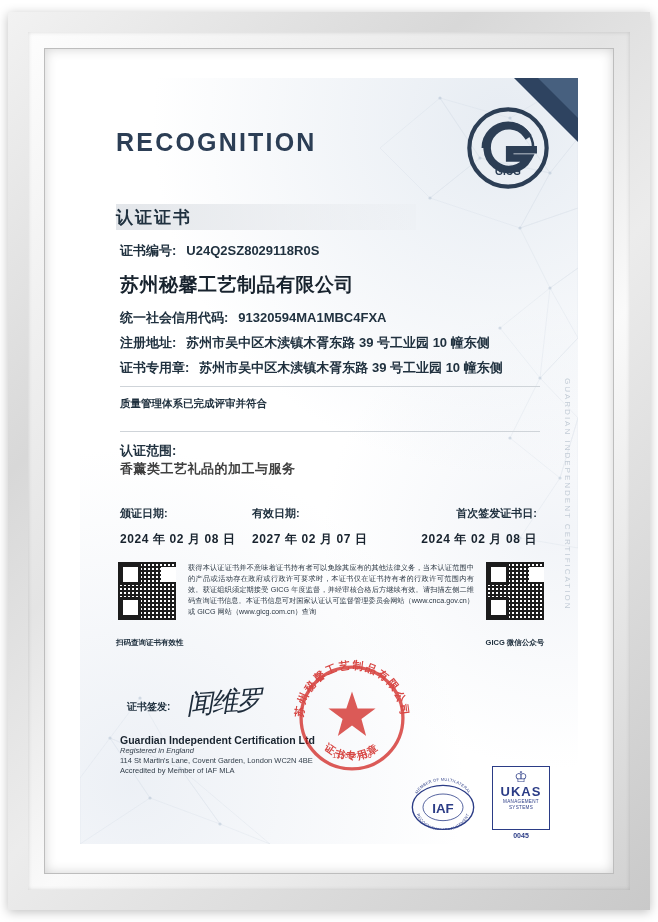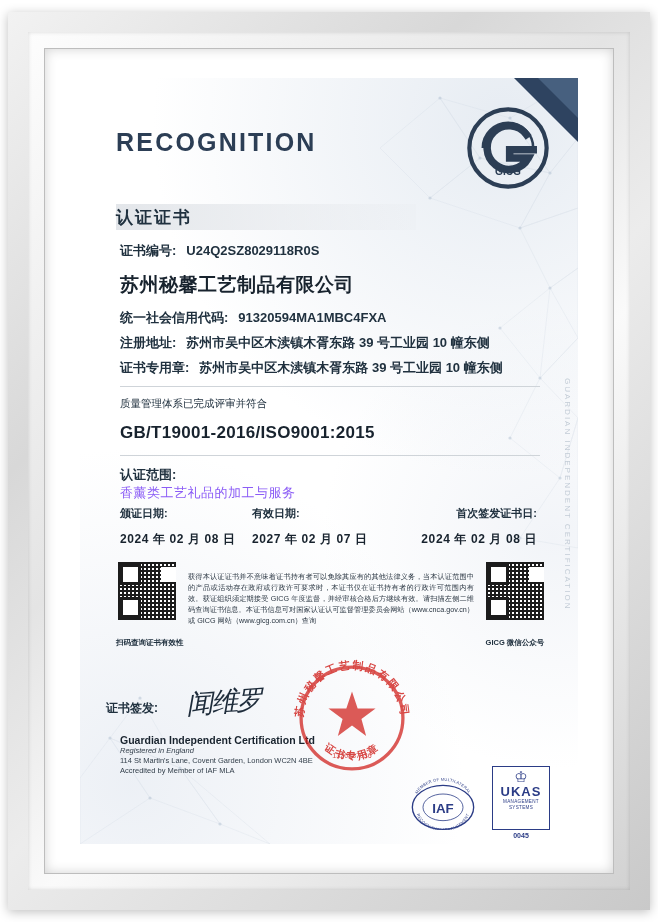--- a/index.html
+++ b/index.html
@@ -160,40 +160,40 @@
     letter-spacing: 0.5px;
   }
   .sep {
     height: 1px;
     background: #cfd4d9;
     margin: 9px 0 10px 0;
     width: 100%;
   }
   .qms-note {
     font-size: 10.5px;
-    font-weight: normal;
-    color: #20313f;
-    margin-bottom: 12px;
+    font-weight: bold;
+    color: #20313f;
+    margin-bottom: 20px;
   }
   .standard {
     font-size: 17px;
     font-weight: bold;
     color: #18232e;
     letter-spacing: 0.3px;
     margin-bottom: 12px;
   }
   .scope-label {
     font-size: 13px;
     font-weight: bold;
     color: #20313f;
   }
   .scope-value {
     font-size: 13px;
-    font-weight: normal;
-    color: #8b5cf6;
+    font-weight: bold;
+    color: #404040;
     margin-bottom: 14px;
     letter-spacing: 0.5px;
   }
 
   
   .dates {
     position: absolute;
     left: 40px;
     top: 428px;
     width: 420px;
@@ -255,29 +255,28 @@
     white-space: nowrap;
     font-weight: bold;
   }
   .legal-text {
     flex: 1;
     font-size: 7.2px;
     line-height: 11px;
     color: #2a3642;
     text-align: justify;
     padding: 0 10px;
-    margin-top: 9px;
   }
 
   
   .sig-label {
     position: absolute;
-    left: 26px;
+    left: 47px;
     top: 622px;
-    font-size: 12px;
+    font-size: 10px;
     font-weight: bold;
     color: #20313f;
   }
   .sig-script {
     position: absolute;
     left: 106px;
     top: 606px;
     font-family: "Liberation Serif", serif;
     font-style: italic;
     font-size: 27px;
@@ -457,21 +456,20 @@
       <span class="val">苏州市吴中区木渎镇木胥东路 39 号工业园 10 幢东侧</span>
     </div>
     <div class="row">
       <span class="lbl">证书专用章:</span>
       <span class="val">苏州市吴中区木渎镇木胥东路 39 号工业园 10 幢东侧</span>
     </div>
 
     <div class="sep"></div>
 
     <div class="qms-note">质量管理体系已完成评审并符合</div>
-    <div class="standard">GB/T19001-2016/ISO9001:2015</div>
 
     <div class="sep"></div>
 
     <div class="scope-label">认证范围:</div>
     <div class="scope-value">香薰类工艺礼品的加工与服务</div>
   </div>
 
   <div class="dates">
     <div class="date-col c1">
       <div class="date-head">颁证日期:</div>

